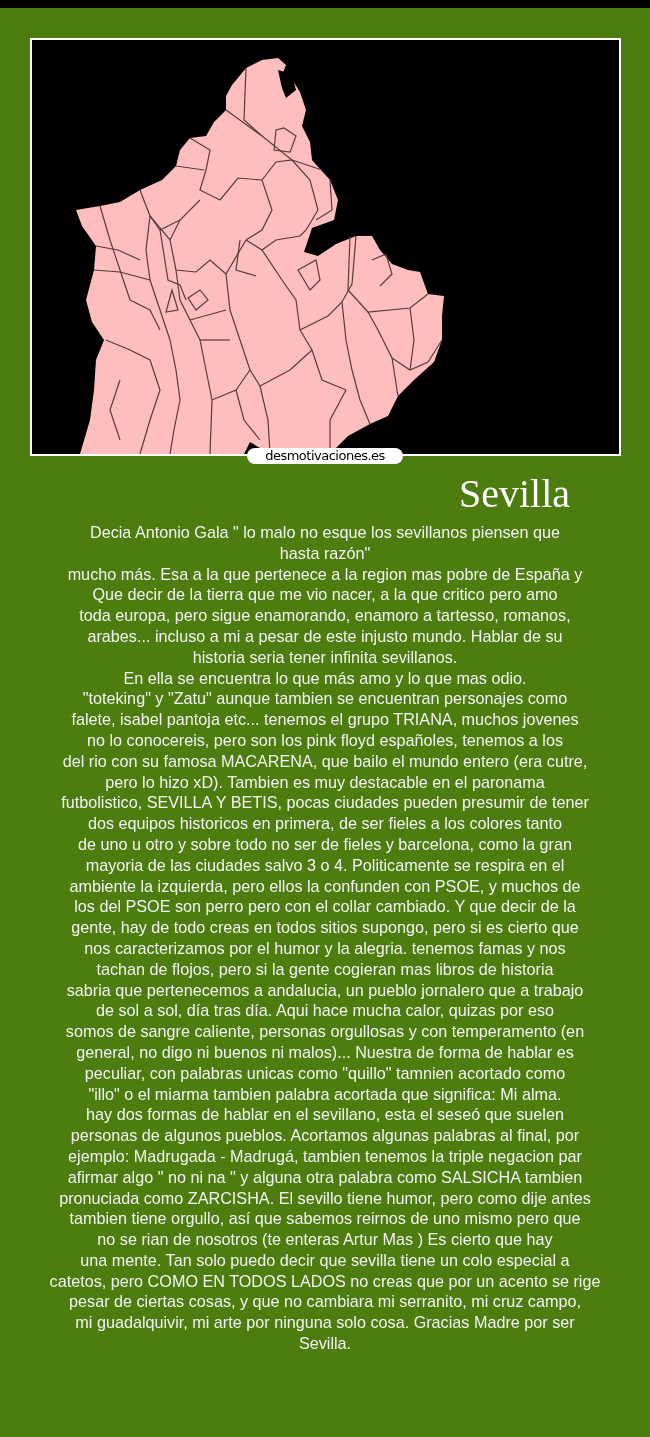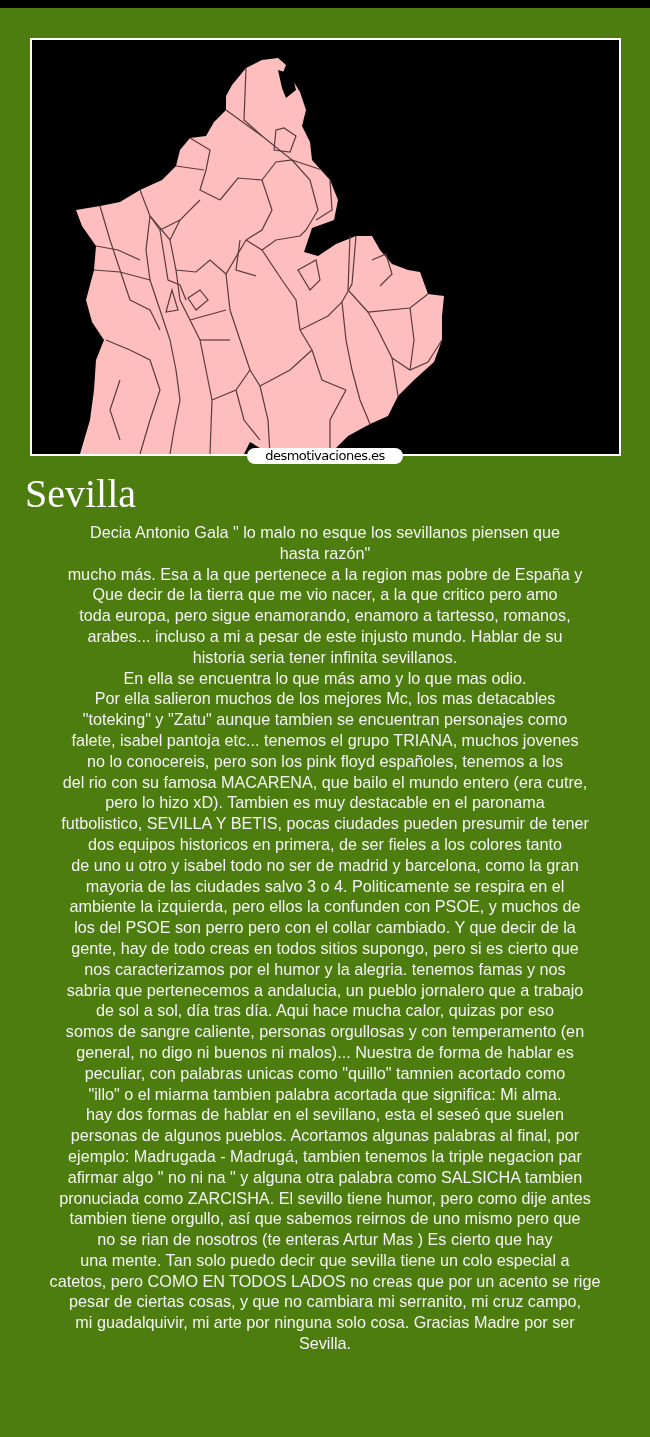--- a/index.html
+++ b/index.html
@@ -55,26 +55,25 @@
       line-height: 16px;
       color: #000000;
       letter-spacing: -0.5px;
       font-weight: normal;
     }
     .title {
       position: absolute;
       left: 0;
       width: 570px;
       top: 462px;
-      text-align: left;
+      text-align: right;
       font-family: "DejaVu Serif", "Liberation Serif", serif;
       font-size: 36px;
       line-height: 48px;
       color: #ffffff;
-      margin-left: 25px;
     }
     .title span {
       font-family: "Liberation Serif", serif;
       font-size: 40px;
     }
     .body-text {
       position: absolute;
       left: 25px;
       width: 600px;
       top: 514px;
@@ -166,34 +165,34 @@
 
   <div class="body-text">
     <span class="line">Decia Antonio Gala " lo malo no esque los sevillanos piensen que</span>
     <span class="line">hasta razón"</span>
     <span class="line">mucho más. Esa a la que pertenece a la region mas pobre de España y</span>
     <span class="line">Que decir de la tierra que me vio nacer, a la que critico pero amo</span>
     <span class="line">toda europa, pero sigue enamorando, enamoro a  tartesso, romanos,</span>
     <span class="line">arabes... incluso a mi a pesar de este injusto mundo. Hablar de su</span>
     <span class="line">historia seria tener infinita sevillanos.</span>
     <span class="line">En ella se encuentra lo que más amo y lo que mas odio.</span>
-    <span class="line">Por ella salieron muchos de los mejores Mc, los mas detacables</span>
     <span class="line">"toteking" y "Zatu"  aunque tambien se encuentran personajes como</span>
     <span class="line">falete, isabel pantoja etc... tenemos el grupo TRIANA, muchos jovenes</span>
     <span class="line">no lo conocereis, pero son los pink floyd españoles, tenemos a los</span>
     <span class="line">del rio con su famosa MACARENA, que bailo el mundo entero (era cutre,</span>
     <span class="line">pero lo hizo xD). Tambien es muy destacable en el paronama</span>
     <span class="line">futbolistico, SEVILLA Y BETIS, pocas ciudades pueden presumir de tener</span>
     <span class="line">dos equipos historicos en primera,  de ser fieles a los colores tanto</span>
-    <span class="line">de uno u otro y isabel todo no ser de madrid y barcelona, como la gran</span>
+    <span class="line">de uno u otro y sobre todo no ser de fieles y barcelona, como la gran</span>
     <span class="line">mayoria de las ciudades salvo 3 o 4. Politicamente se respira en el</span>
     <span class="line">ambiente la izquierda, pero ellos la confunden con PSOE, y muchos de</span>
     <span class="line">los del PSOE son perro pero con el collar cambiado. Y que decir de la</span>
     <span class="line">gente, hay de todo creas en todos sitios supongo, pero si es cierto que</span>
     <span class="line">nos caracterizamos por el humor y la alegria. tenemos famas y nos</span>
+    <span class="line">tachan de flojos, pero si la gente cogieran mas libros de historia</span>
     <span class="line">sabria que pertenecemos a andalucia, un pueblo jornalero que a trabajo</span>
     <span class="line">de sol a sol, día tras día. Aqui hace mucha calor, quizas por eso</span>
     <span class="line">somos de sangre caliente, personas orgullosas y con temperamento (en</span>
     <span class="line">general, no digo ni buenos ni malos)... Nuestra de forma de hablar es</span>
     <span class="line">peculiar, con palabras unicas como "quillo" tamnien acortado como</span>
     <span class="line">"illo" o el miarma tambien palabra acortada que significa: Mi alma.</span>
     <span class="line">hay dos formas de hablar en el sevillano, esta el seseó que suelen</span>
     <span class="line">personas de algunos pueblos. Acortamos algunas palabras al final, por</span>
     <span class="line">ejemplo: Madrugada - Madrugá, tambien tenemos la triple negacion par</span>
     <span class="line">afirmar algo " no ni na " y alguna otra palabra como SALSICHA tambien</span>

